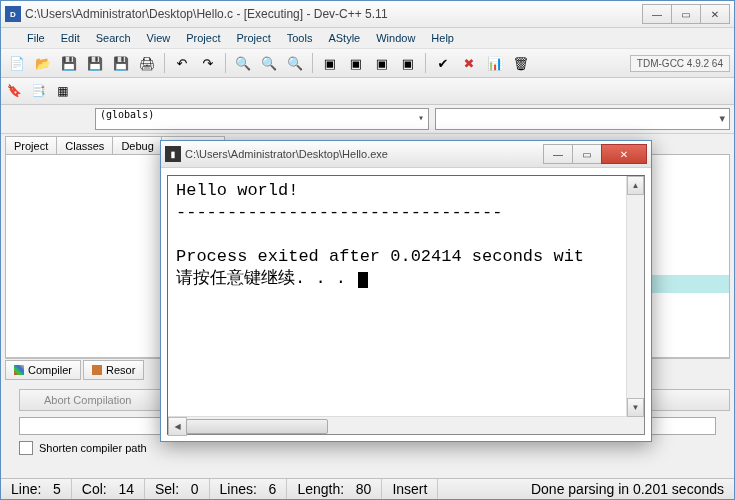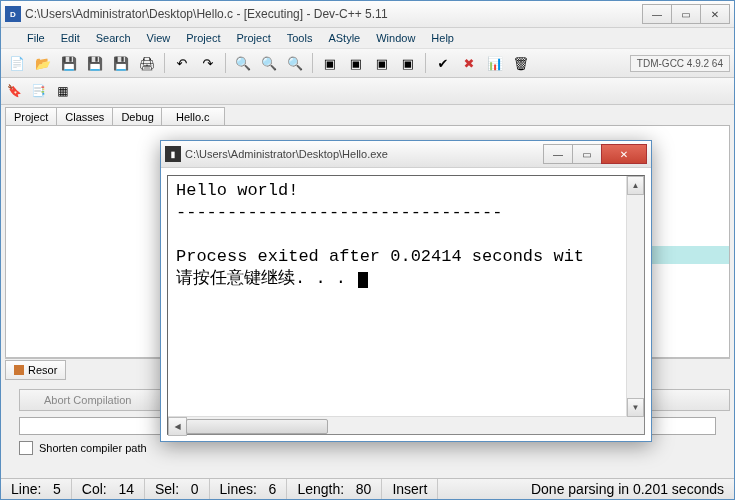--- a/index.html
+++ b/index.html
@@ -108,35 +108,43 @@
     <div class="tbtn">🗑</div>
     <span class="compiler-badge">TDM-GCC 4.9.2 64</span>
   </div>
 
   <div class="toolbar2">
     <div class="icon-btn">🔖</div>
     <div class="icon-btn">📑</div>
     <div class="icon-btn">▦</div>
   </div>
 
+  <div class="combo-row">
+    <div class="combo globals"><span>(globals)</span></div>
+    <div class="combo right"></div>
+  </div>
 
   <div class="client">
     <div class="left-tabs">
       <div class="tab">Project</div>
       <div class="tab">Classes</div>
       <div class="tab">Debug</div>
     </div>
     <div class="file-tab">Hello.c</div>
     <div class="panel-border">
       <div class="cyan-stripe"></div>
     </div>
   </div>
 
   <div class="bottom-panel">
     <div class="bottom-tabs">
+      <div class="btab">
+          <span class="sq" style="background:linear-gradient(45deg,#e33,#3c3,#36e,#ec3)"></span>
+          <span>Compiler</span>
+        </div>
       <div class="btab">
           <span class="sq" style="background:#c73"></span>
           <span>Resor</span>
         </div>
     </div>
     <div class="abort-btn">Abort Compilation</div>
     <div class="progress"></div>
     <div class="chk-row">
       <span class="chk"></span>
       <span>Shorten compiler path</span>

